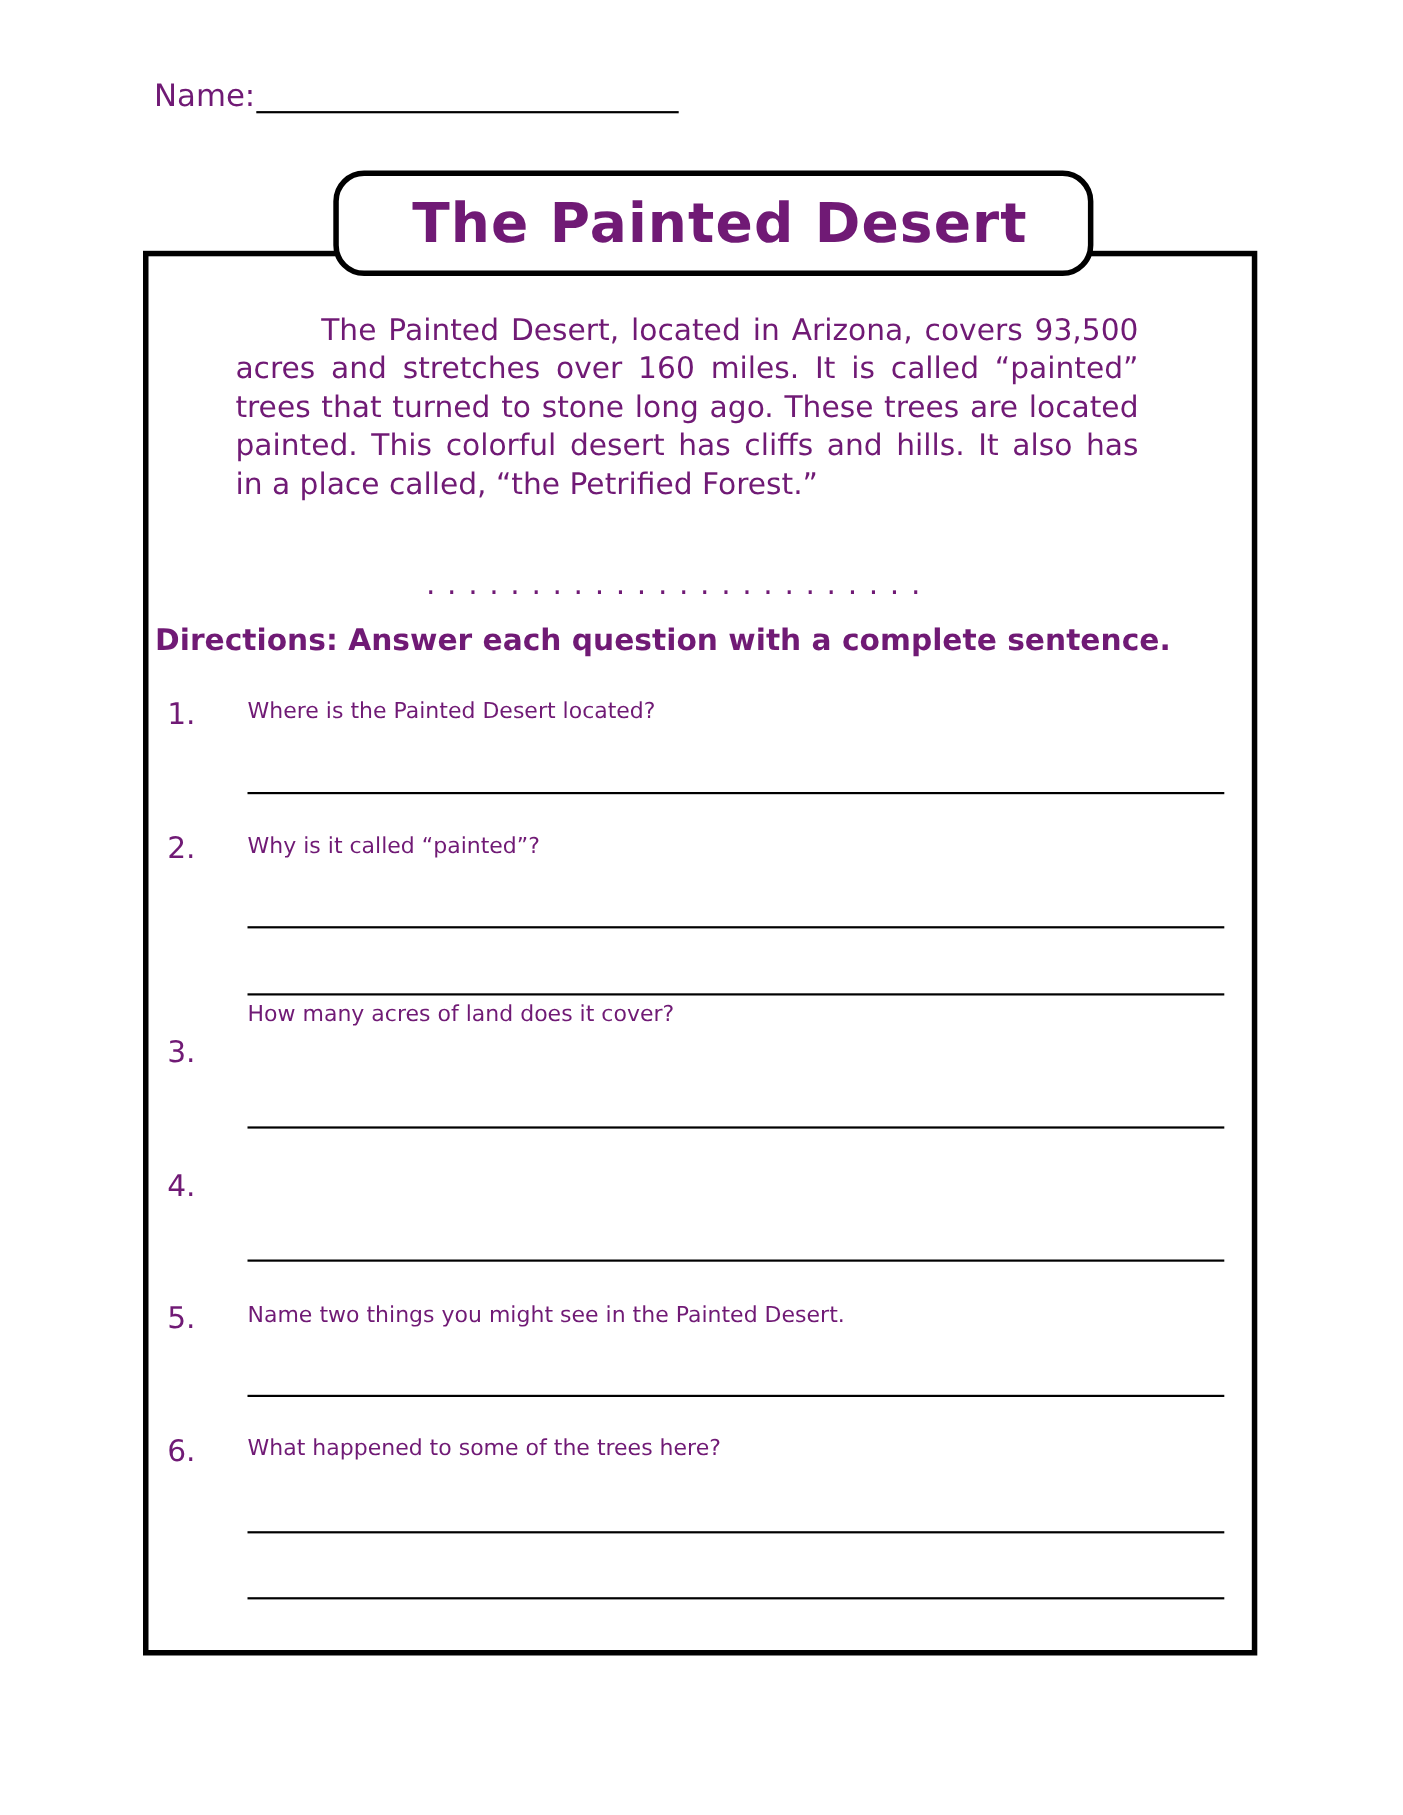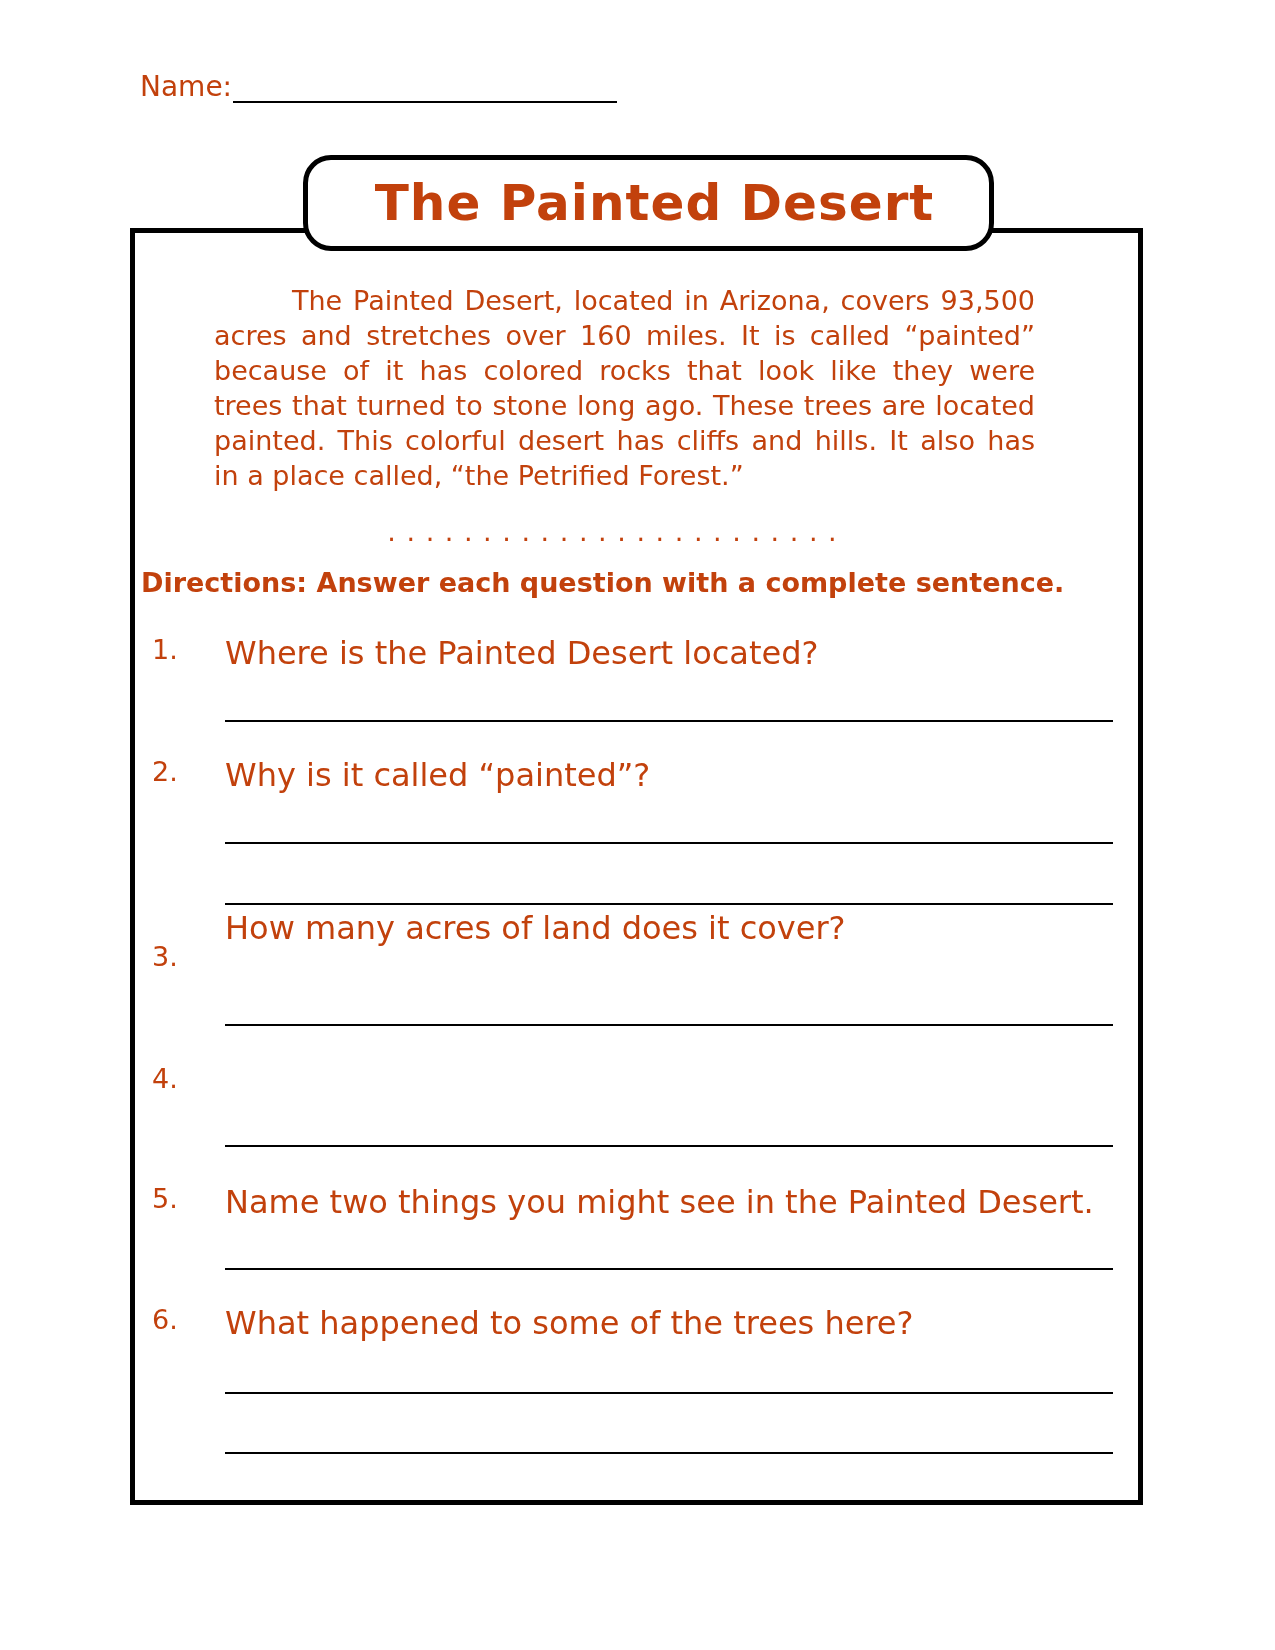--- a/index.html
+++ b/index.html
@@ -6,21 +6,21 @@
     margin: 0;
     padding: 0;
     background: #ffffff;
   }
   #page {
     position: relative;
     width: 1275px;
     height: 1650px;
     background: #ffffff;
     font-family: "DejaVu Sans", "Liberation Sans", sans-serif;
-    color: #c2410c;
+    color: #701a75;
     overflow: hidden;
   }
   
   .name-label {
     position: absolute;
     left: 140px;
     top: 70px;
     font-size: 28px;
   }
   .name-line {
@@ -112,21 +112,21 @@
   
   .q-number {
     position: absolute;
     left: 152px;
     font-size: 27px;
     z-index: 3;
   }
   .q-text {
     position: absolute;
     left: 225px;
-    font-size: 32px;
+    font-size: 20px;
     z-index: 3;
     white-space: nowrap;
   }
   .answer-line {
     position: absolute;
     left: 225px;
     width: 888px;
     border-top: 2px solid #000;
     z-index: 3;
   }
@@ -141,21 +141,20 @@
 
   <div class="title-box">
     <div class="title-text">The Painted Desert</div>
   </div>
 
   <div class="main-box"></div>
 
   <div class="passage">
     <div class="pline first">The Painted Desert, located in Arizona, covers 93,500</div>
     <div class="pline">acres and stretches over 160 miles.  It is called “painted”</div>
-    <div class="pline">because of it has colored rocks that look like they were</div>
     <div class="pline">trees that turned to stone long ago.  These trees are located</div>
     <div class="pline">painted.  This colorful desert has cliffs and hills.  It also has</div>
     <div class="pline last">in a place called, “the Petrified Forest.”</div>
   </div>
 
   <div class="dots">. . . . . . . . . . . . . . . . . . . . . . . .</div>
 
   <div class="directions">Directions:  Answer each question with a complete sentence.</div>
 
   <div class="q-number" style="top:634px">1.</div>

